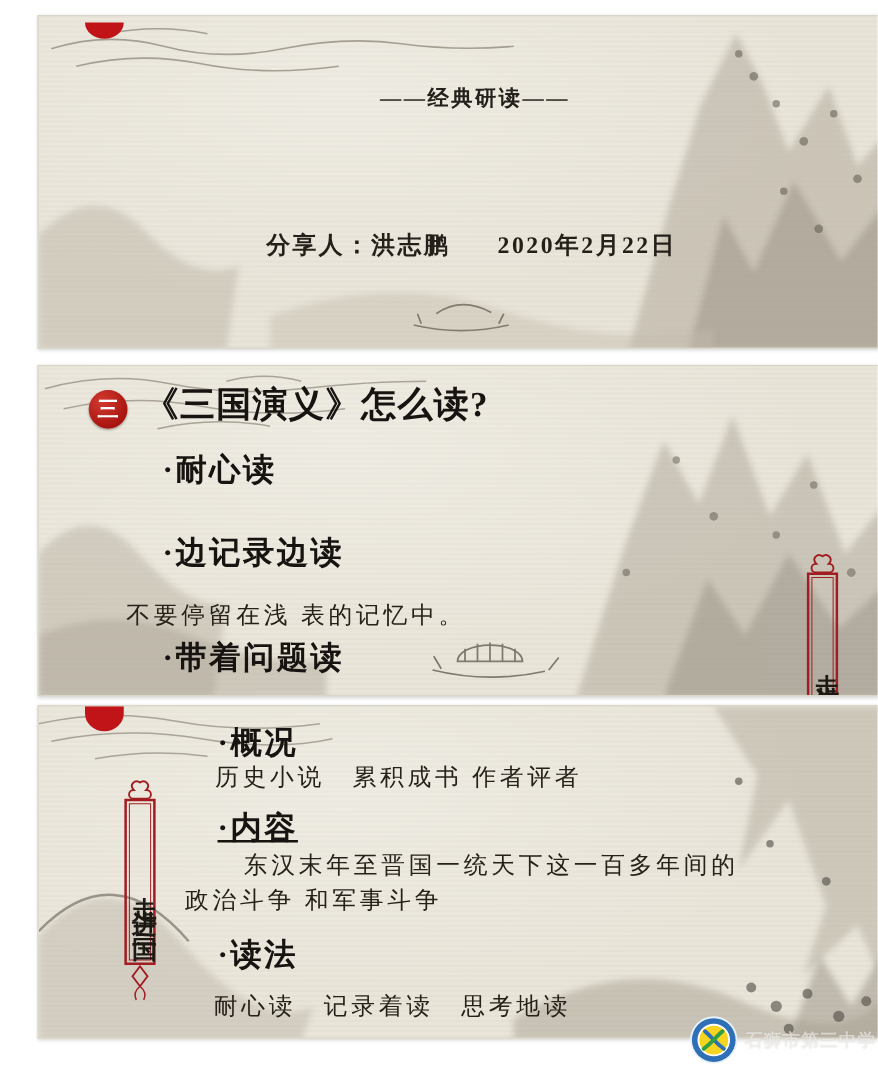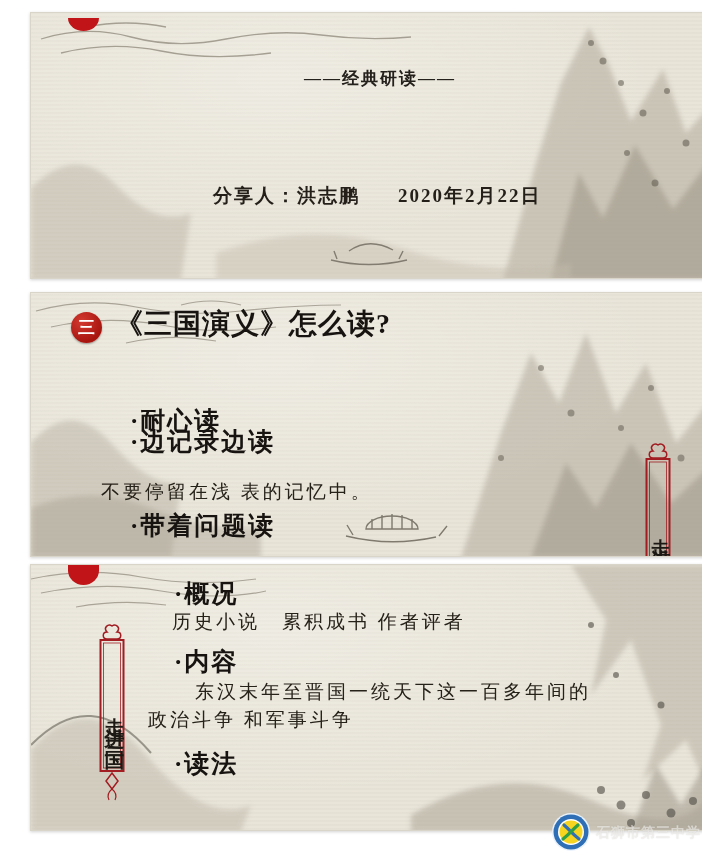--- a/index.html
+++ b/index.html
@@ -127,21 +127,21 @@
         <circle cx="590" cy="135" r="3"></circle>
       <circle cx="620" cy="95" r="3"></circle>
         <circle cx="650" cy="165" r="3.5"></circle>
         <circle cx="470" cy="165" r="3"></circle>
     </g>
   </svg>
 
   <div class="abs badge" style="left:40px;top:19px;">三</div>
   <div class="abs heading" style="left:84px;top:12px;">《三国演义》怎么读?</div>
 
-  <div class="abs t-item" style="left:99px;top:66px;margin-top:45px;">·耐心读</div>
+  <div class="abs t-item" style="left:99px;top:66px;">·耐心读</div>
 
   <div class="abs t-item" style="left:99px;top:132px;">·边记录边读</div>
   <div class="abs t-body" style="left:70px;top:186px;">不要停留在浅 表的记忆中。</div>
 
   <div class="abs t-item" style="left:99px;top:216px;">·带着问题读</div>
 
   <div class="banner" style="left:610px;top:150px;width:34px;height:190px;">
     <svg width="34" height="190" viewBox="0 0 34 190">
       <g stroke="#a11d22" fill="none">
         <path d="M17,2 c-4,-3 -9,2 -5,6 c-5,0 -5,7 0,7 h10 c5,0 5,-7 0,-7 c4,-4 -1,-9 -5,-6 Z" stroke-width="1.5"></path>
@@ -181,25 +181,26 @@
       <path d="M0,14 q55,-12 110,-2 t115,2"></path>
       <path d="M10,28 q60,-12 120,-2 t105,0"></path>
       <path d="M45,42 q45,-8 90,-2"></path>
     </g>
   </svg>
   <div class="sun" style="left:37px;top:0px;width:31px;height:20px;border-radius:0 0 50% 50%/0 0 72% 72%;"></div>
 
   <div class="abs t-item" style="left:143px;top:12px;">·概况</div>
   <div class="abs t-body" style="left:141px;top:44px;">历史小说　累积成书 作者评者</div>
 
-  <div class="abs t-item" style="left:143px;top:80px;">·内容</div>
+  <div class="abs t-item" style="left:143px;top:80px;text-decoration:underline;">·内容</div>
   <div class="abs t-body" style="left:140px;top:114px;margin-left:24px;">东汉末年至晋国一统天下这一百多年间的</div>
   <div class="abs t-body" style="left:117px;top:142px;">政治斗争 和军事斗争</div>
 
   <div class="abs t-item" style="left:143px;top:182px;">·读法</div>
+  <div class="abs t-body" style="left:140px;top:227px;">耐心读　记录着读　思考地读</div>
 
   <div class="banner" style="left:64px;top:59px;width:34px;height:177px;">
     <svg width="34" height="177" viewBox="0 0 34 177">
       <g stroke="#a11d22" fill="none">
         <path d="M17,2 c-4,-3 -9,2 -5,6 c-5,0 -5,7 0,7 h10 c5,0 5,-7 0,-7 c4,-4 -1,-9 -5,-6 Z" stroke-width="1.5"></path>
         <rect x="5.5" y="16" width="23" height="131" stroke-width="2"></rect>
         <rect x="8.5" y="19" width="17" height="125" stroke-width="0.8"></rect>
         <path d="M17,149 l6,8 -6,8 -6,-8 Z" stroke-width="1.5"></path>
         <path d="M17,165 q-6,5 -3,11 M17,165 q6,5 3,11" stroke-width="1.2"></path>
       </g>

